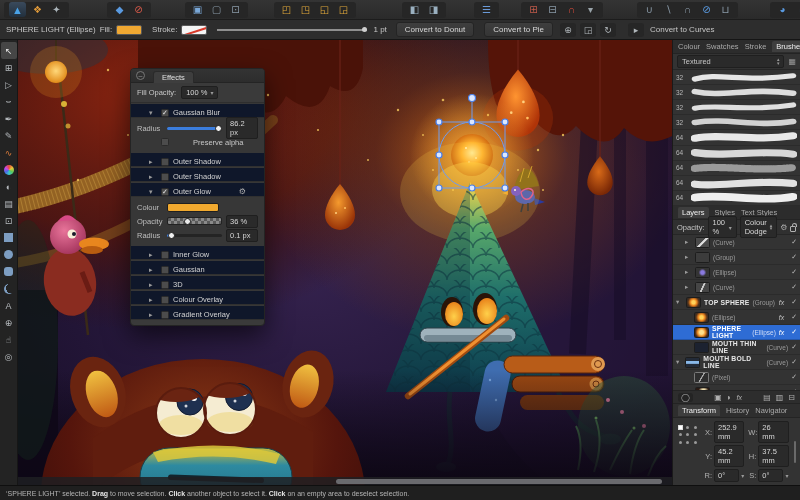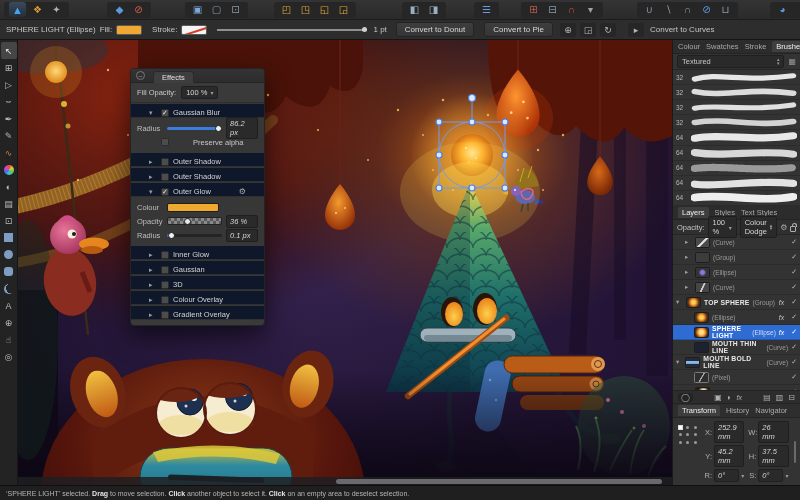--- a/index.html
+++ b/index.html
@@ -68,21 +68,21 @@
   .fxbody{background:#373737;padding:3px 6px;}
   .srow{display:flex;align-items:center;gap:4px;height:14px;}
   .slab{width:26px;color:#bdbdbd;}
   .slider{flex:1;height:8px;position:relative;}
   .slider .track{position:absolute;left:0;right:0;top:3px;height:2.5px;background:#242424;border-radius:2px;}
   .slider .fill{position:absolute;left:0;top:3px;height:2.5px;background:#3b7ddd;border-radius:2px;}
   .slider .knob{position:absolute;top:0.5px;width:7px;height:7px;background:#f0f0f0;border-radius:50%;border:1px solid #1d1d1d;margin-left:-3px;}
   .checker{flex:1;height:8px;border:1px solid #222;border-radius:2px;position:relative;
     background:repeating-conic-gradient(#8a8a8a 0 25%, #5a5a5a 0 50%) 0 0/6px 6px;}
   .checker .knob{position:absolute;top:0;width:7px;height:7px;background:#e8e8e8;border-radius:50%;border:1px solid #1d1d1d;margin-left:-3px;}
-  .vbox{width:32px;background:#2a2a2a;border:1px solid #1f1f1f;border-radius:2px;padding:1px 3px;text-align:left;color:#d6d6d6;font-style:italic;}
+  .vbox{width:32px;background:#2a2a2a;border:1px solid #1f1f1f;border-radius:2px;padding:1px 3px;text-align:left;color:#d6d6d6;}
   .fxswatch{width:52px;height:9px;background:#f0a92f;border:1px solid #1f1f1f;border-radius:2px;}
   
   #rpanel{position:absolute;left:672px;top:40px;width:128px;height:445px;background:#333333;border-left:1px solid #1a1a1a;
     display:flex;flex-direction:column;font-size:7.5px;color:#c4c4c4;}
   .rtabs{height:14px;display:flex;align-items:center;gap:6px;padding:0 5px;background:#2c2c2c;border-bottom:1px solid #242424;}
   .rtab{color:#a8a8a8;}
   .rtab.on{background:#3e3e3e;border-radius:2px 2px 0 0;padding:1px 4px;color:#efefef;}
   #brushcat{height:16px;display:flex;align-items:center;gap:4px;padding:0 4px;border-bottom:1px solid #262626;}
   #catbox{flex:1;display:flex;align-items:center;background:#2a2a2a;border:1px solid #1f1f1f;border-radius:2px;padding:1px 4px;}
   .stepper{margin-left:auto;display:flex;flex-direction:column;line-height:3.5px;font-size:5px;color:#9a9a9a;font-style:normal;}

